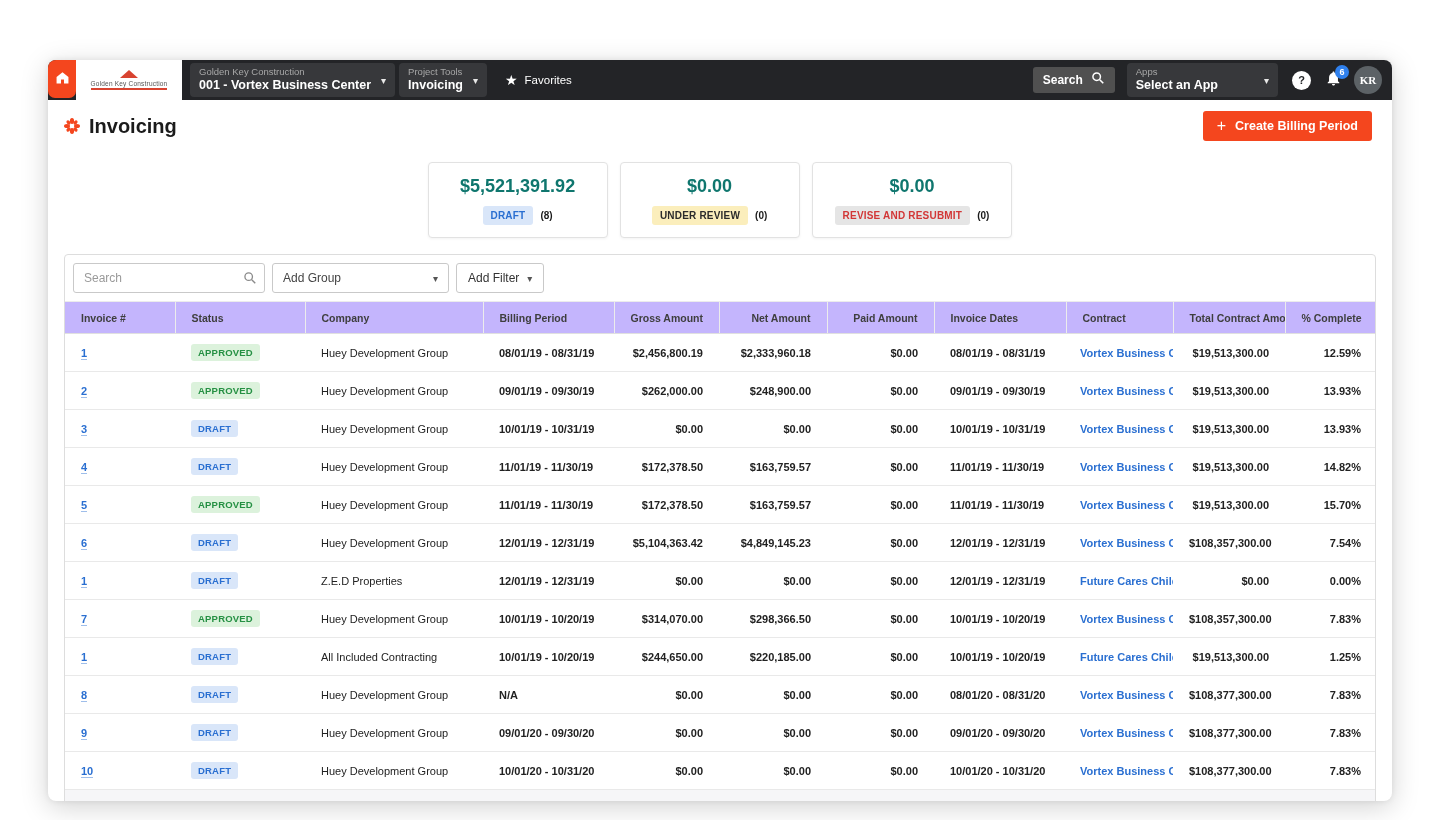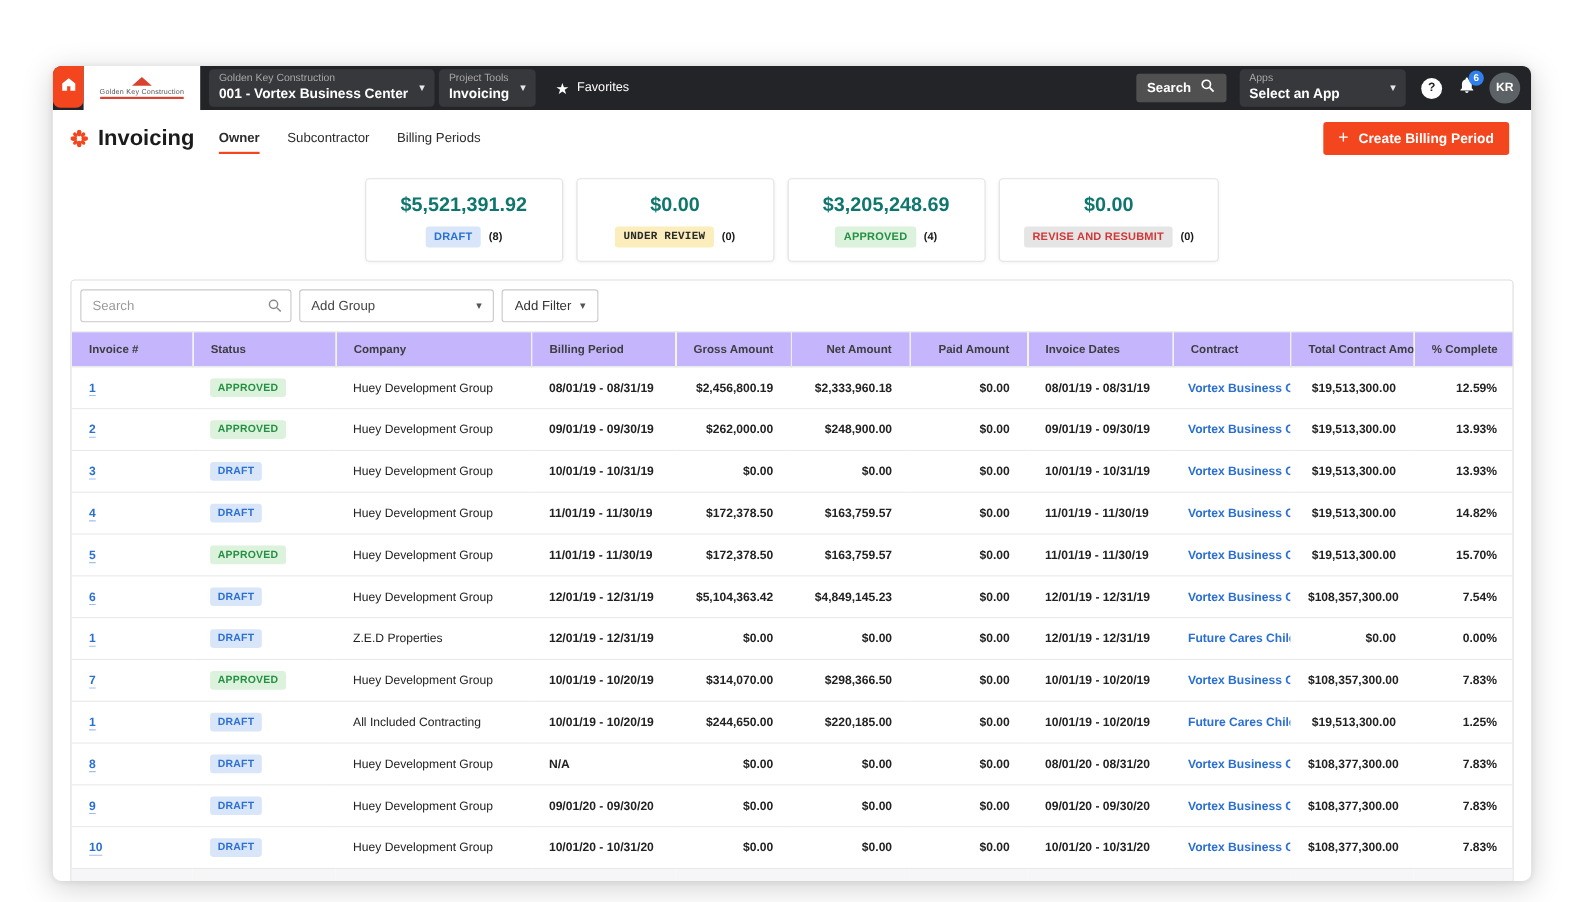--- a/index.html
+++ b/index.html
@@ -36,21 +36,21 @@
   .search-btn .sb-label { font-size:12px; font-weight:bold; margin-right:8px; }
   .help-circle { width:19px; height:19px; border-radius:50%; background:#fff; color:#232427;
                  display:flex; align-items:center; justify-content:center; font-size:11px;
                  font-weight:bold; margin-left:14px; cursor:pointer; }
   .bell-wrap { position:relative; margin-left:14px; cursor:pointer; }
   .bell-badge { position:absolute; top:-5px; right:-7px; min-width:14px; height:14px; border-radius:50%;
                 background:#2f80ed; color:#fff; font-size:9px; font-weight:bold;
                 display:flex; align-items:center; justify-content:center; }
   .avatar { width:28px; height:28px; border-radius:50%; background:#5c6266; color:#fff;
             font-size:11px; font-weight:bold; display:flex; align-items:center; justify-content:center;
-            margin-left:12px; cursor:pointer; }
+            margin-left:12px; cursor:pointer;font-family:Liberation Serif, serif; }
 
   
   .page-header { display:flex; align-items:center; height:46px; padding:6px 20px 0 16px; }
   .tool-icon { width:16px; height:16px; margin-right:9px; }
   .page-title { font-size:20px; font-weight:bold; color:#1b1b1b; }
   .tabs { display:flex; margin-left:22px; align-items:center; }
   .tab { font-size:12px; color:#2c2c2c; margin-right:25px; padding:6px 0 8px; cursor:pointer; position:relative; }
   .tab.active { font-weight:bold; }
   .tab.active::after { content:""; position:absolute; left:0; right:0; bottom:0; height:2px; background:#f4461e; }
   .create-btn { margin-left:auto; background:#f4461e; border:none; border-radius:3px; color:#fff;
@@ -59,21 +59,21 @@
   .create-btn .plus { font-size:16px; font-weight:normal; margin-right:9px; line-height:12px; }
 
   
   .summary-row { display:flex; justify-content:center; gap:12px; padding:16px 0 14px; }
   .sum-card { background:#fff; border:1px solid #e2e2e2; border-radius:4px; min-width:180px;
               padding:13px 22px 12px; text-align:center; box-shadow:0 1px 3px rgba(0,0,0,.05); }
   .sum-amount { font-size:18px; font-weight:bold; color:#0f766e; }
   .sum-badge-row { margin-top:9px; display:flex; align-items:center; justify-content:center; }
   .pill { font-size:10px; font-weight:bold; padding:4px 8px; border-radius:3px; letter-spacing:.2px; }
   .pill-draft { background:#d9e6f9; color:#2a6fd1; }
-  .pill-review { background:#fbeebc; color:#2b2b2b;font-family:Liberation Mono, monospace; }
+  .pill-review { background:#fbeebc; color:#2b2b2b; }
   .pill-approved { background:#dcf2dc; color:#259043; }
   .pill-revise { background:#e5e5e5; color:#d23737; }
   .sum-count { font-size:10px; font-weight:bold; color:#1a1a1a; margin-left:7px; }
 
   
   .main-card { margin:2px 16px 0; border:1px solid #ddd; border-radius:4px; background:#fff; overflow:hidden; }
   .toolbar { display:flex; align-items:center; padding:8px; gap:7px; }
   .search-box { position:relative; }
   .search-input { width:192px; height:30px; border:1px solid #c9c9c9; border-radius:3px;
                   font-family:inherit; font-size:12px; color:#333; padding:0 30px 0 10px; outline:none; }
@@ -186,51 +186,39 @@
             <ellipse cx="13" cy="8" rx="3" ry="2.1"></ellipse>
           <ellipse cx="4.5" cy="4.5" rx="2.4" ry="1.7" transform="rotate(45 4.5 4.5)"></ellipse>
           <ellipse cx="11.5" cy="4.5" rx="2.4" ry="1.7" transform="rotate(-45 11.5 4.5)"></ellipse>
           <ellipse cx="4.5" cy="11.5" rx="2.4" ry="1.7" transform="rotate(-45 4.5 11.5)"></ellipse>
           <ellipse cx="11.5" cy="11.5" rx="2.4" ry="1.7" transform="rotate(45 11.5 11.5)"></ellipse>
         </g>
         <circle cx="8" cy="8" r="1.6" fill="#fff"></circle>
       </svg>
     </span>
     <span class="page-title">Invoicing</span>
-    <div class="tabs">
-      <span class="tab active">Owner</span>
-      <span class="tab">Subcontractor</span>
-      <span class="tab">Billing Periods</span>
-    </div>
     <button class="create-btn">
       <span class="plus">+</span>
       <span>Create Billing Period</span>
     </button>
   </div>
 
   <div class="summary-row">
     <div class="sum-card">
       <div class="sum-amount">$5,521,391.92</div>
       <div class="sum-badge-row">
         <span class="pill pill-draft">DRAFT</span>
         <span class="sum-count">(8)</span>
       </div>
     </div>
     <div class="sum-card">
       <div class="sum-amount">$0.00</div>
       <div class="sum-badge-row">
         <span class="pill pill-review">UNDER REVIEW</span>
         <span class="sum-count">(0)</span>
-      </div>
-    </div>
-    <div class="sum-card">
-      <div class="sum-amount">$3,205,248.69</div>
-      <div class="sum-badge-row">
-        <span class="pill pill-approved">APPROVED</span>
-        <span class="sum-count">(4)</span>
       </div>
     </div>
     <div class="sum-card">
       <div class="sum-amount">$0.00</div>
       <div class="sum-badge-row">
         <span class="pill pill-revise">REVISE AND RESUBMIT</span>
         <span class="sum-count">(0)</span>
       </div>
     </div>
   </div>

